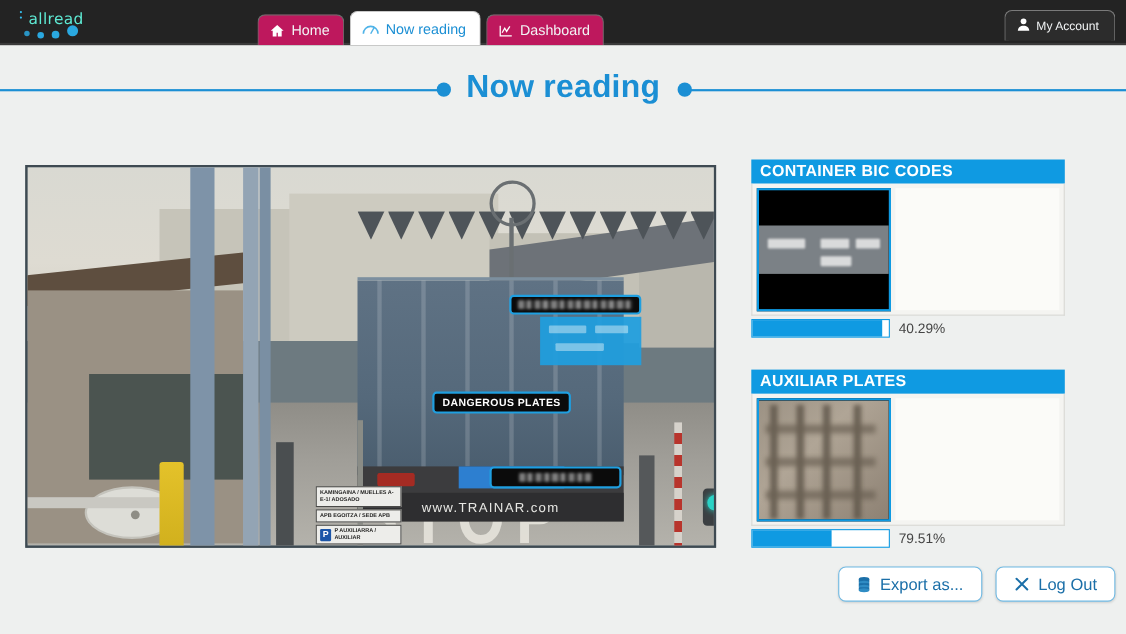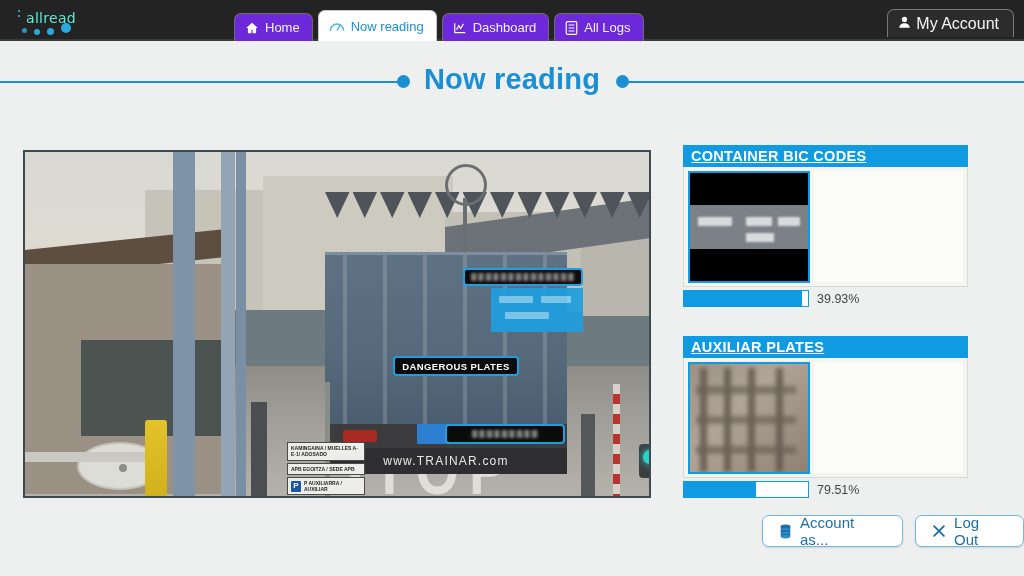--- a/index.html
+++ b/index.html
@@ -36,21 +36,21 @@
   .d1 { width:5px; height:5px; left:2px;  top:5px;  opacity:.85;}
   .d2 { width:6px; height:6px; left:14px; top:6px; }
   .d3 { width:7px; height:7px; left:27px; top:5px; }
   .d4 { width:10px;height:10px;left:41px; top:0px;  background:#35c0f0;}
 
   .tabs { position: absolute; left: 234px; top: 9px; height: 32px; display: flex; align-items: flex-end; }
   .tab {
     position: relative;
     display: flex; align-items: center; gap: 6px;
     height: 28px; padding: 0 12px 0 10px;
-    background: #6d28d9;
+    background: #be185d;
     border: 1px solid #6d6d6d;
     border-bottom: none;
     border-radius: 7px 7px 0 0;
     color: #f2f4f5; font-size: 13px;
     margin-right: 5px;
     cursor: pointer;
   }
   .tab.active {
     background: #ffffff;
     color: #1b8fd4;
@@ -58,21 +58,21 @@
     height: 31px;
     font-weight: 500;
   }
   .tab .ic { display:inline-flex; align-items:center; }
   .account-btn {
     position: absolute; right: 10px; top: 9px;
     display: flex; align-items: center; gap: 5px;
     height: 28px; padding: 0 14px 0 10px;
     background: #2c2c2c; border: 1px solid #7a7a7a;
     border-bottom: none; border-radius: 7px 7px 0 0;
-    color: #f2f4f5; font-size: 16px; cursor: pointer;
+    color: #f2f4f5; font-size: 11px; cursor: pointer;
   }
 
   
   .titleband { position: absolute; top: 63px; left: 0; width: 1024px; height: 38px; }
   .titleband .rule {
     position: absolute; top: 18px; height: 2px; background: #1b8fd4;
   }
   .rule-left  { left: 0; width: 402px; }
   .rule-right { left: 622px; width: 402px; }
   .dot {
@@ -197,21 +197,21 @@
   }
   .blue-tag { position:absolute; left:466px; top:136px; width:92px; height:44px;
               background:#1f9fe0; opacity:.92; }
   .blue-tag i { position:absolute; background:#7ecbf0; height:7px; border-radius:1px; }
 
   
   .card { position: absolute; left: 683px; width: 285px; }
   .card-head {
     height: 22px; background: #0f9ae2; color: #ffffff;
     font-size: 14.5px; font-weight: bold; letter-spacing: .3px;
-    display: flex; align-items: center; padding-left: 8px; text-decoration: underline;
+    display: flex; align-items: center; padding-left: 8px;
   }
   .card-body {
     height: 120px; background: #f4f4f1;
     border: 1px solid #d8d8d4; border-top: none;
     display: flex; padding: 4px;
   }
   .thumb {
     width: 122px; height: 112px; border: 2px solid #0f9ae2; background: #000;
     position: relative; overflow: hidden; flex: none;
   }
@@ -301,29 +301,20 @@
         <span>Now reading</span>
       </div>
       <div class="tab">
         <span class="ic">
           <svg width="14" height="14" viewBox="0 0 24 24">
             <path fill="none" stroke="#fff" stroke-width="2" d="M3 4v16h18"></path>
             <path fill="none" stroke="#fff" stroke-width="2" d="M6 15l4-7 3 5 5-8"></path>
           </svg>
         </span>
         <span>Dashboard</span>
-      </div>
-      <div class="tab">
-        <span class="ic">
-          <svg width="13" height="14" viewBox="0 0 20 24">
-            <rect x="1" y="1" width="18" height="22" rx="2" fill="none" stroke="#fff" stroke-width="2"></rect>
-            <path stroke="#fff" stroke-width="1.8" d="M5 7h10M5 12h10M5 17h10"></path>
-          </svg>
-        </span>
-        <span>All Logs</span>
       </div>
     </div>
 
     <div class="account-btn">
       <span class="ic">
         <svg width="13" height="14" viewBox="0 0 20 20">
           <circle cx="10" cy="6" r="4" fill="#fff"></circle>
           <path fill="#fff" d="M2 19c0-4.4 3.6-7 8-7s8 2.6 8 7z"></path>
         </svg>
       </span>
@@ -437,21 +428,21 @@
         </div>
       </div>
       <div class="readout">
         <span class="redacted-text"></span>
       </div>
     </div>
     <div class="meter-row" style="top:144px">
       <div class="meter">
         <div class="fill" style="width: 95.38%;"></div>
       </div>
-      <span class="meter-val">39.93%</span>
+      <span class="meter-val">40.29%</span>
     </div>
   </div>
 
   <div class="card" style="top:336px">
     <div class="card-head">AUXILIAR PLATES</div>
     <div class="card-body">
       <div class="thumb">
         <div class="thumb-plate">
           <span class="vbar" style="left:10px"></span>
           <span class="vbar" style="left:34px"></span>
@@ -480,21 +471,21 @@
         <svg width="13" height="15" viewBox="0 0 16 20">
           <ellipse cx="8" cy="3.2" rx="6.4" ry="2.6" fill="#1b6fa8"></ellipse>
           <rect x="1.6" y="3.2" width="12.8" height="4" fill="#1b6fa8"></rect>
           <ellipse cx="8" cy="7.6" rx="6.4" ry="2.4" fill="#2f8cc4"></ellipse>
           <rect x="1.6" y="8.2" width="12.8" height="4" fill="#1b6fa8"></rect>
           <ellipse cx="8" cy="12.6" rx="6.4" ry="2.4" fill="#2f8cc4"></ellipse>
           <rect x="1.6" y="13.2" width="12.8" height="3.6" fill="#1b6fa8"></rect>
           <ellipse cx="8" cy="16.8" rx="6.4" ry="2.4" fill="#2f8cc4"></ellipse>
         </svg>
       </span>
-      <span>Account as...</span>
+      <span>Export as...</span>
     </div>
     <div class="btn">
       <span>
         <svg width="14" height="14" viewBox="0 0 20 20">
           <path stroke="#1b6fa8" stroke-width="2.6" stroke-linecap="round" d="M3 3 17 17M17 3 3 17"></path>
         </svg>
       </span>
       <span>Log Out</span>
     </div>
   </div>

